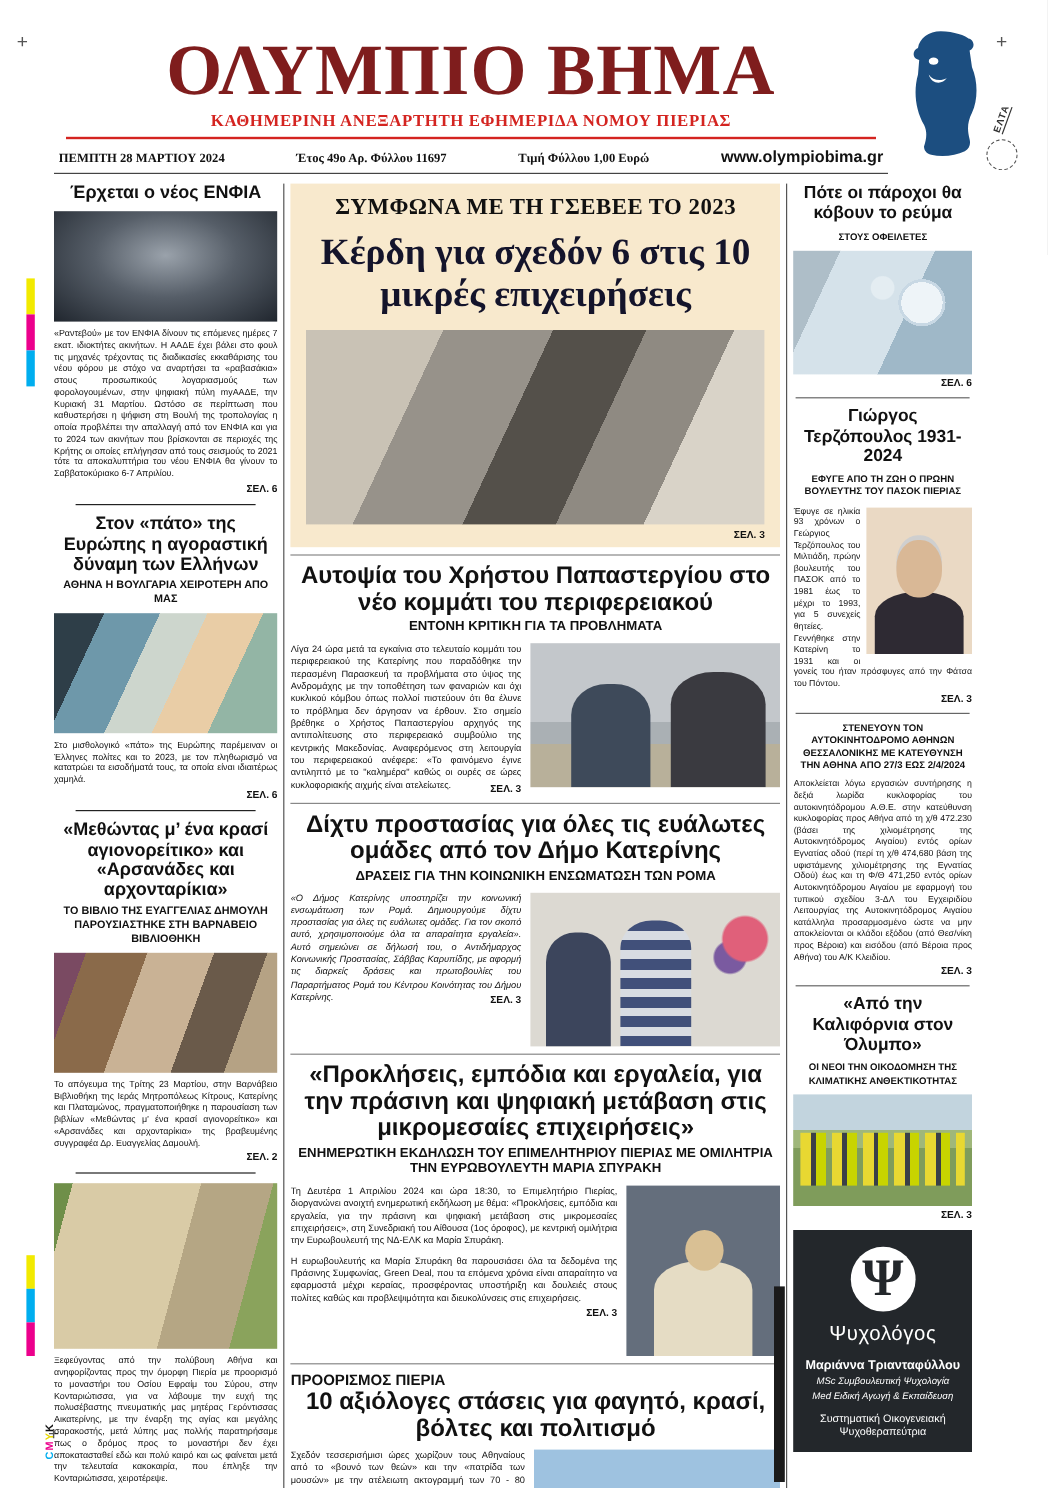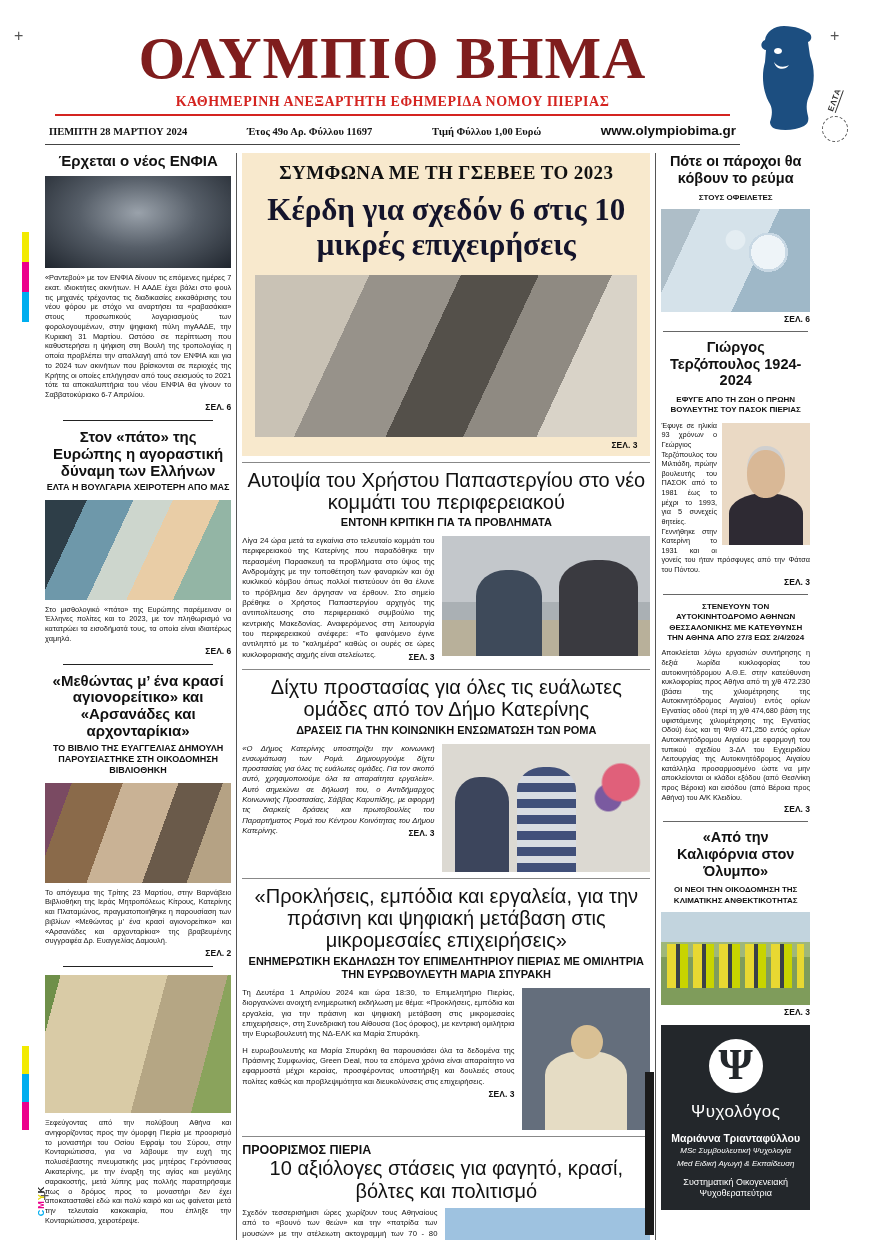--- a/index.html
+++ b/index.html
@@ -49,21 +49,21 @@
   
   .lead{background:#f8e9cd;padding:9px 13px 6px 13px;}
   .lead-kicker{font-family:"Liberation Serif",serif;font-weight:bold;font-size:19px;text-align:center;letter-spacing:.4px;}
   .lead-head{font-family:"Liberation Serif",serif;font-weight:bold;font-size:31px;color:#14142b;
              text-align:center;line-height:1.12;margin-top:9px;}
   .lead-ph{height:162px;margin-top:12px;}
   .lead .pg{margin-top:3px;}
 
   
   .ca{border-top:1px solid #888;margin-top:6px;padding-top:6px;}
-  .ca-title{font-size:20px;font-weight:normal;text-align:center;line-height:1.12;}
+  .ca-title{font-size:20px;font-weight:bold;text-align:center;line-height:1.12;}
   .ca-sub{font-size:11px;font-weight:bold;text-align:center;margin-top:3px;line-height:1.25;}
   .ca-row{display:flex;gap:8px;margin-top:6px;}
   .ca-body{flex:1;font-size:7.7px;line-height:1.34;text-align:justify;}
   .ca-body .pg{text-align:right;}
   .italic{font-style:italic;}
   .ca-kicker{font-size:12.5px;font-weight:bold;text-align:left;}
 
   
   .ra-title{font-size:14.5px;font-weight:bold;text-align:center;line-height:1.15;}
   .ra-title.red{color:#bf2c1f;}
@@ -178,30 +178,30 @@
         <article>
           <div class="la-title">Έρχεται ο νέος ΕΝΦΙΑ</div>
           <div class="ph la-ph ph-enfia"></div>
           <div class="la-body">«Ραντεβού» με τον ΕΝΦΙΑ δίνουν τις επόμενες ημέρες 7 εκατ. ιδιοκτήτες ακινήτων. Η ΑΑΔΕ έχει βάλει στο φουλ τις μηχανές τρέχοντας τις διαδικασίες εκκαθάρισης του νέου φόρου με στόχο να αναρτήσει τα «ραβασάκια» στους προσωπικούς λογαριασμούς των φορολογουμένων, στην ψηφιακή πύλη myΑΑΔΕ, την Κυριακή 31 Μαρτίου. Ωστόσο σε περίπτωση που καθυστερήσει η ψήφιση στη Βουλή της τροπολογίας η οποία προβλέπει την απαλλαγή από τον ΕΝΦΙΑ και για το 2024 των ακινήτων που βρίσκονται σε περιοχές της Κρήτης οι οποίες επλήγησαν από τους σεισμούς το 2021 τότε τα αποκαλυπτήρια του νέου ΕΝΦΙΑ θα γίνουν το Σαββατοκύριακο 6-7 Απριλίου.</div>
           <div class="pg">ΣΕΛ. 6</div>
         </article>
         <hr class="sep">
 
         <article>
           <div class="la-title">Στον «πάτο» της Ευρώπης η αγοραστική δύναμη των Ελλήνων</div>
-          <div class="la-sub">ΕΛΤΑ Η ΒΟΥΛΓΑΡΙΑ ΧΕΙΡΟΤΕΡΗ ΑΠΟ ΜΑΣ</div>
+          <div class="la-sub">ΑΘΗΝΑ Η ΒΟΥΛΓΑΡΙΑ ΧΕΙΡΟΤΕΡΗ ΑΠΟ ΜΑΣ</div>
           <div class="ph la-ph ph-wallet"></div>
           <div class="la-body">Στο μισθολογικό «πάτο» της Ευρώπης παρέμειναν οι Έλληνες πολίτες και το 2023, με τον πληθωρισμό να κατατρώει τα εισοδήματά τους, τα οποία είναι ιδιαιτέρως χαμηλά.</div>
           <div class="pg">ΣΕΛ. 6</div>
         </article>
         <hr class="sep">
 
         <article>
           <div class="la-title">«Μεθώντας μ’ ένα κρασί αγιονορείτικο» και «Αρσανάδες και αρχονταρίκια»</div>
-          <div class="la-sub">ΤΟ ΒΙΒΛΙΟ ΤΗΣ ΕΥΑΓΓΕΛΙΑΣ ΔΗΜΟΥΛΗ ΠΑΡΟΥΣΙΑΣΤΗΚΕ ΣΤΗ ΟΙΚΟΔΟΜΗΣΗ ΒΙΒΛΙΟΘΗΚΗ</div>
+          <div class="la-sub">ΤΟ ΒΙΒΛΙΟ ΤΗΣ ΕΥΑΓΓΕΛΙΑΣ ΔΗΜΟΥΛΗ ΠΑΡΟΥΣΙΑΣΤΗΚΕ ΣΤΗ ΒΑΡΝΑΒΕΙΟ ΒΙΒΛΙΟΘΗΚΗ</div>
           <div class="ph la-ph ph-books"></div>
           <div class="la-body">Το απόγευμα της Τρίτης 23 Μαρτίου, στην Βαρνάβειο Βιβλιοθήκη της Ιεράς Μητροπόλεως Κίτρους, Κατερίνης και Πλαταμώνος, πραγματοποιήθηκε η παρουσίαση των βιβλίων «Μεθώντας μ’ ένα κρασί αγιονορείτικο» και «Αρσανάδες και αρχονταρίκια» της βραβευμένης συγγραφέα Δρ. Ευαγγελίας Δαμουλή.</div>
           <div class="pg">ΣΕΛ. 2</div>
         </article>
         <hr class="sep">
 
         <article>
           <div class="ph la-ph ph-road"></div>
           <div class="la-body">Ξεφεύγοντας από την πολύβουη Αθήνα και ανηφορίζοντας προς την όμορφη Πιερία με προορισμό το μοναστήρι του Οσίου Εφραίμ του Σύρου, στην Κονταριώτισσα, για να λάβουμε την ευχή της πολυσέβαστης πνευματικής μας μητέρας Γερόντισσας Αικατερίνης, με την έναρξη της αγίας και μεγάλης σαρακοστής, μετά λύπης μας πολλής παρατηρήσαμε πως ο δρόμος προς το μοναστήρι δεν έχει αποκατασταθεί εδώ και πολύ καιρό και ως φαίνεται μετά την τελευταία κακοκαιρία, που έπληξε την Κονταριώτισσα, χειροτέρεψε.</div>
 
@@ -271,21 +271,21 @@
 
         <article>
           <div class="ra-title">Πότε οι πάροχοι θα κόβουν το ρεύμα</div>
           <div class="ra-sub">ΣΤΟΥΣ ΟΦΕΙΛΕΤΕΣ</div>
           <div class="ph ph-bulbs" style="margin-top:6px;"></div>
           <div class="pg">ΣΕΛ. 6</div>
         </article>
         <hr class="sep-r">
 
         <article>
-          <div class="ra-title">Γιώργος Τερζόπουλος 1924-2024</div>
+          <div class="ra-title">Γιώργος Τερζόπουλος 1931-2024</div>
           <div class="ra-sub">ΕΦΥΓΕ ΑΠΟ ΤΗ ΖΩΗ Ο ΠΡΩΗΝ ΒΟΥΛΕΥΤΗΣ ΤΟΥ ΠΑΣΟΚ ΠΙΕΡΙΑΣ</div>
           <div class="ra-body">
             <span class="ph float-ph ph-portrait" style="display:block;"></span>
             <span>Έφυγε σε ηλικία 93 χρόνων ο Γεώργιος Τερζόπουλος του Μιλτιάδη, πρώην βουλευτής του ΠΑΣΟΚ από το 1981 έως το μέχρι το 1993, για 5 συνεχείς θητείες. Γεννήθηκε στην Κατερίνη το 1931 και οι γονείς του ήταν πρόσφυγες από την Φάτσα του Πόντου.</span>
           </div>
           <div class="pg">ΣΕΛ. 3</div>
         </article>
         <hr class="sep-r">
 
         <article>

